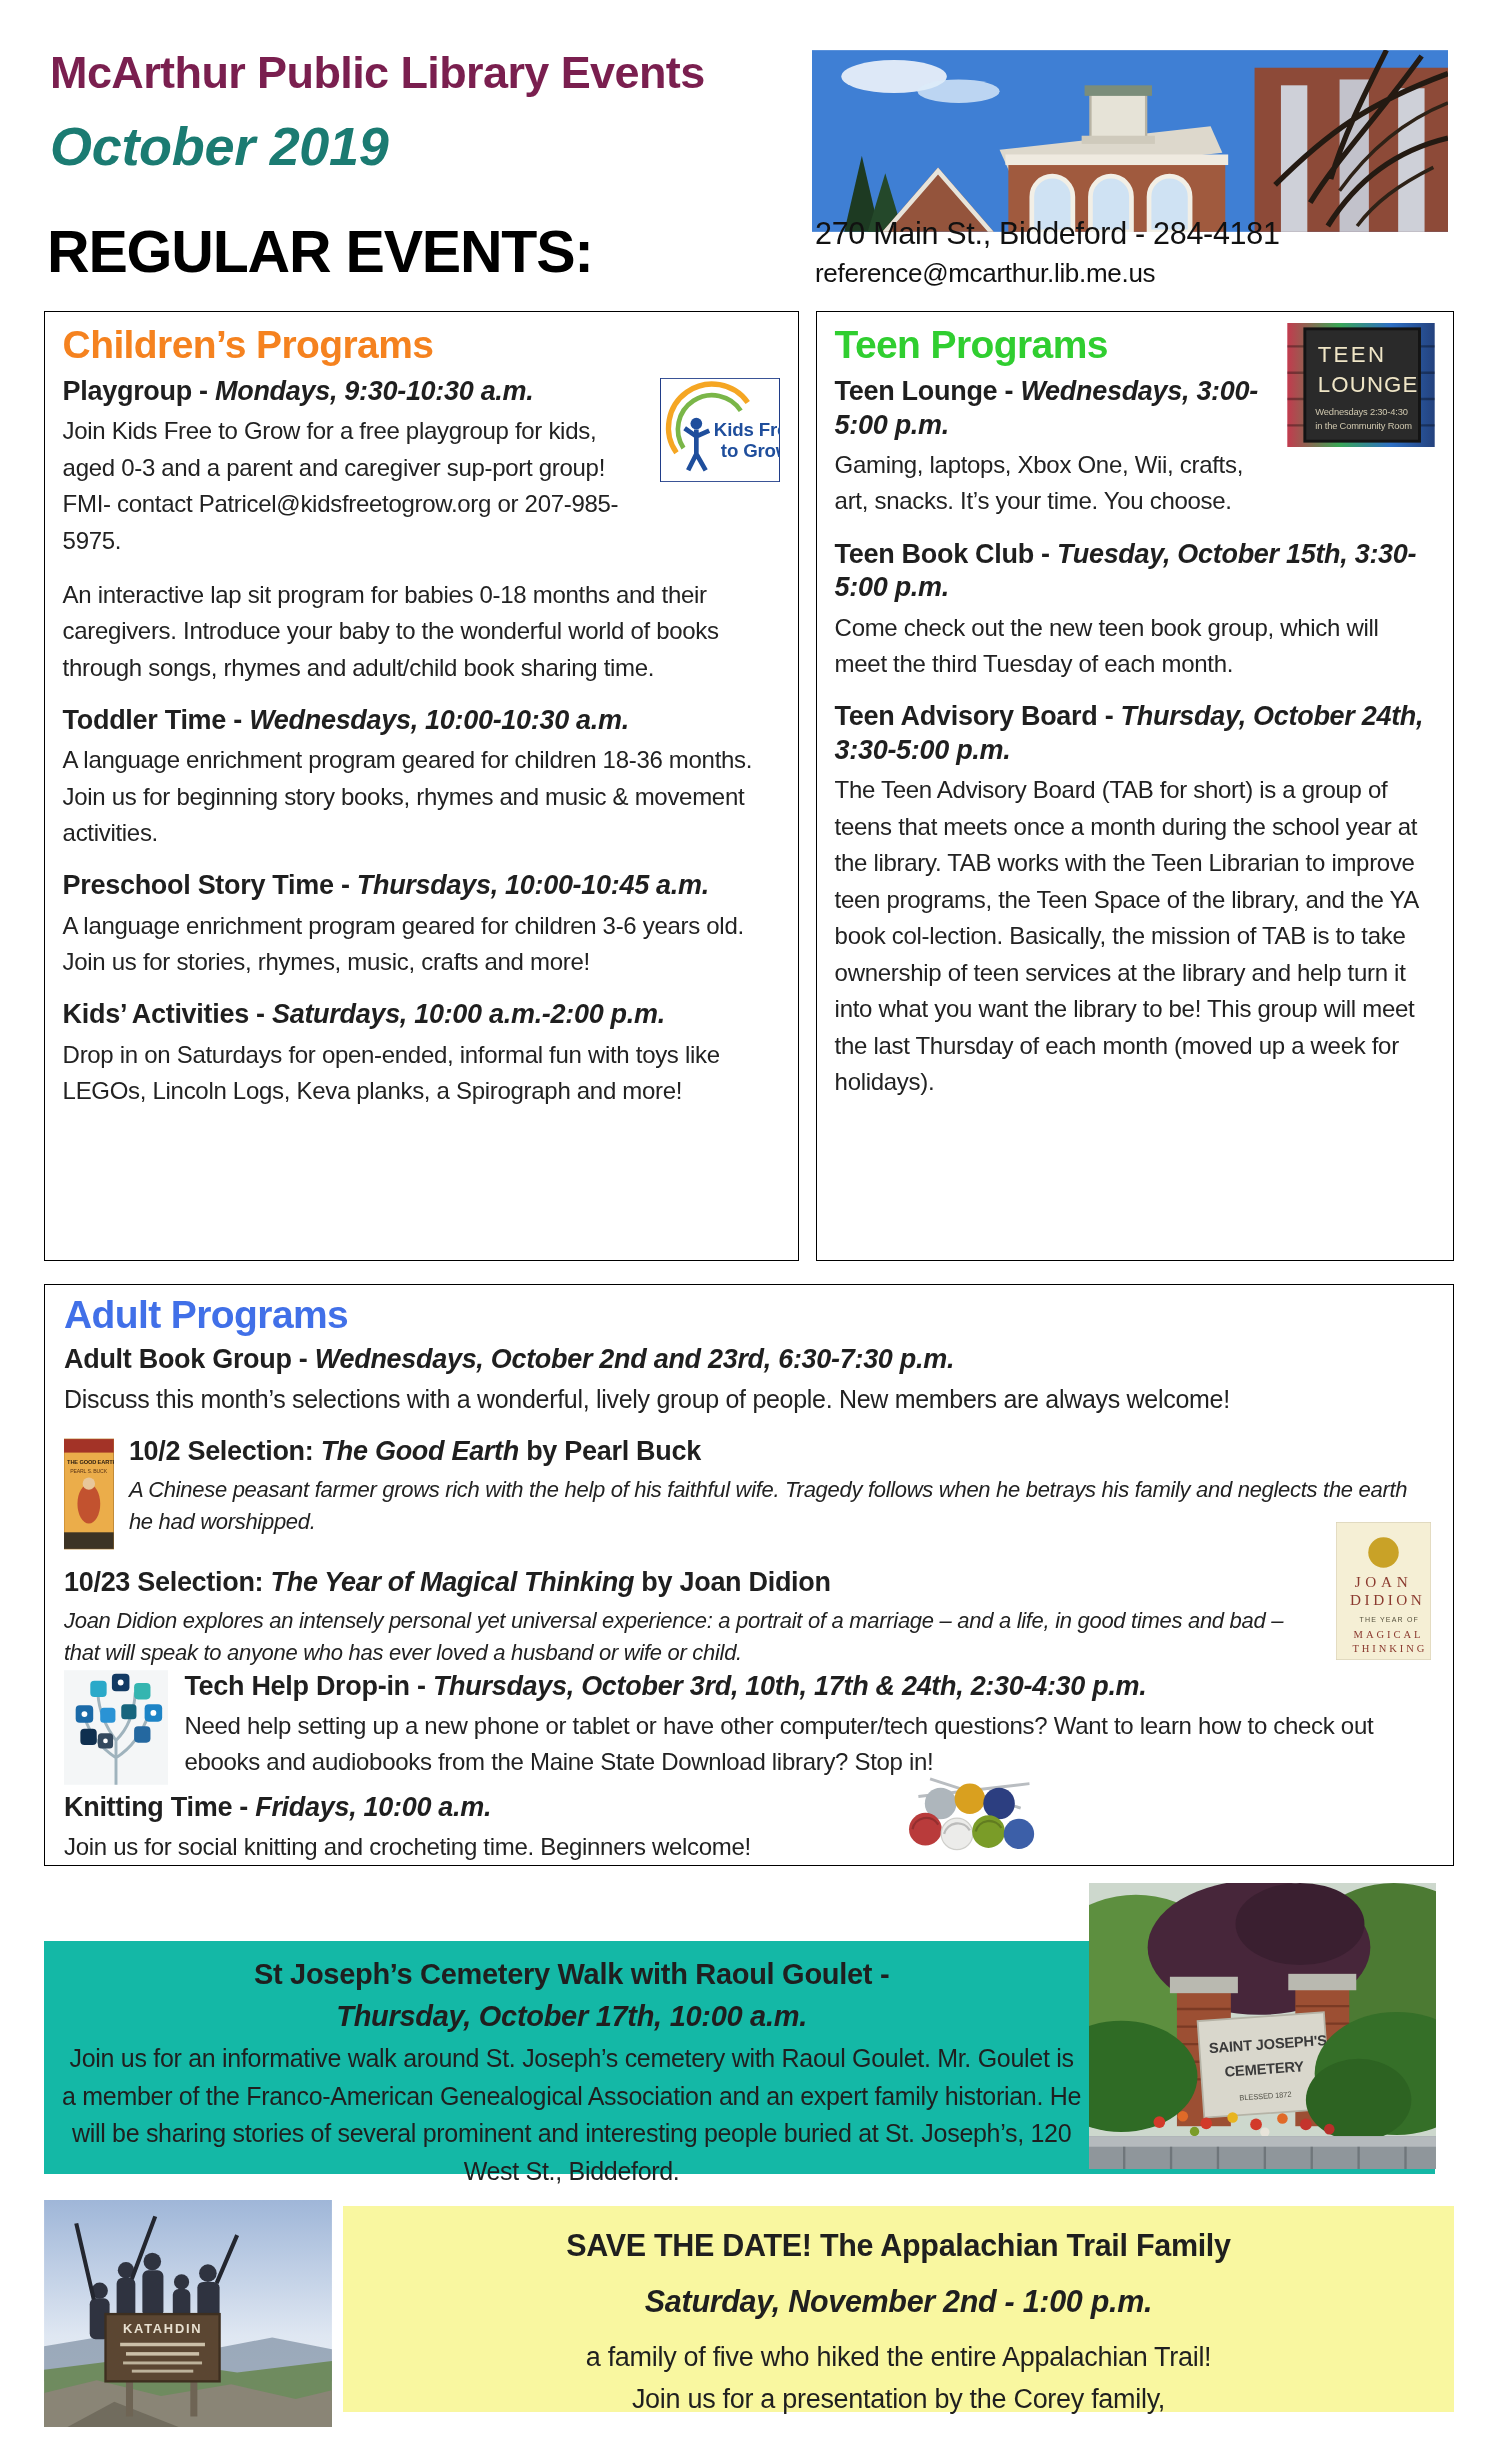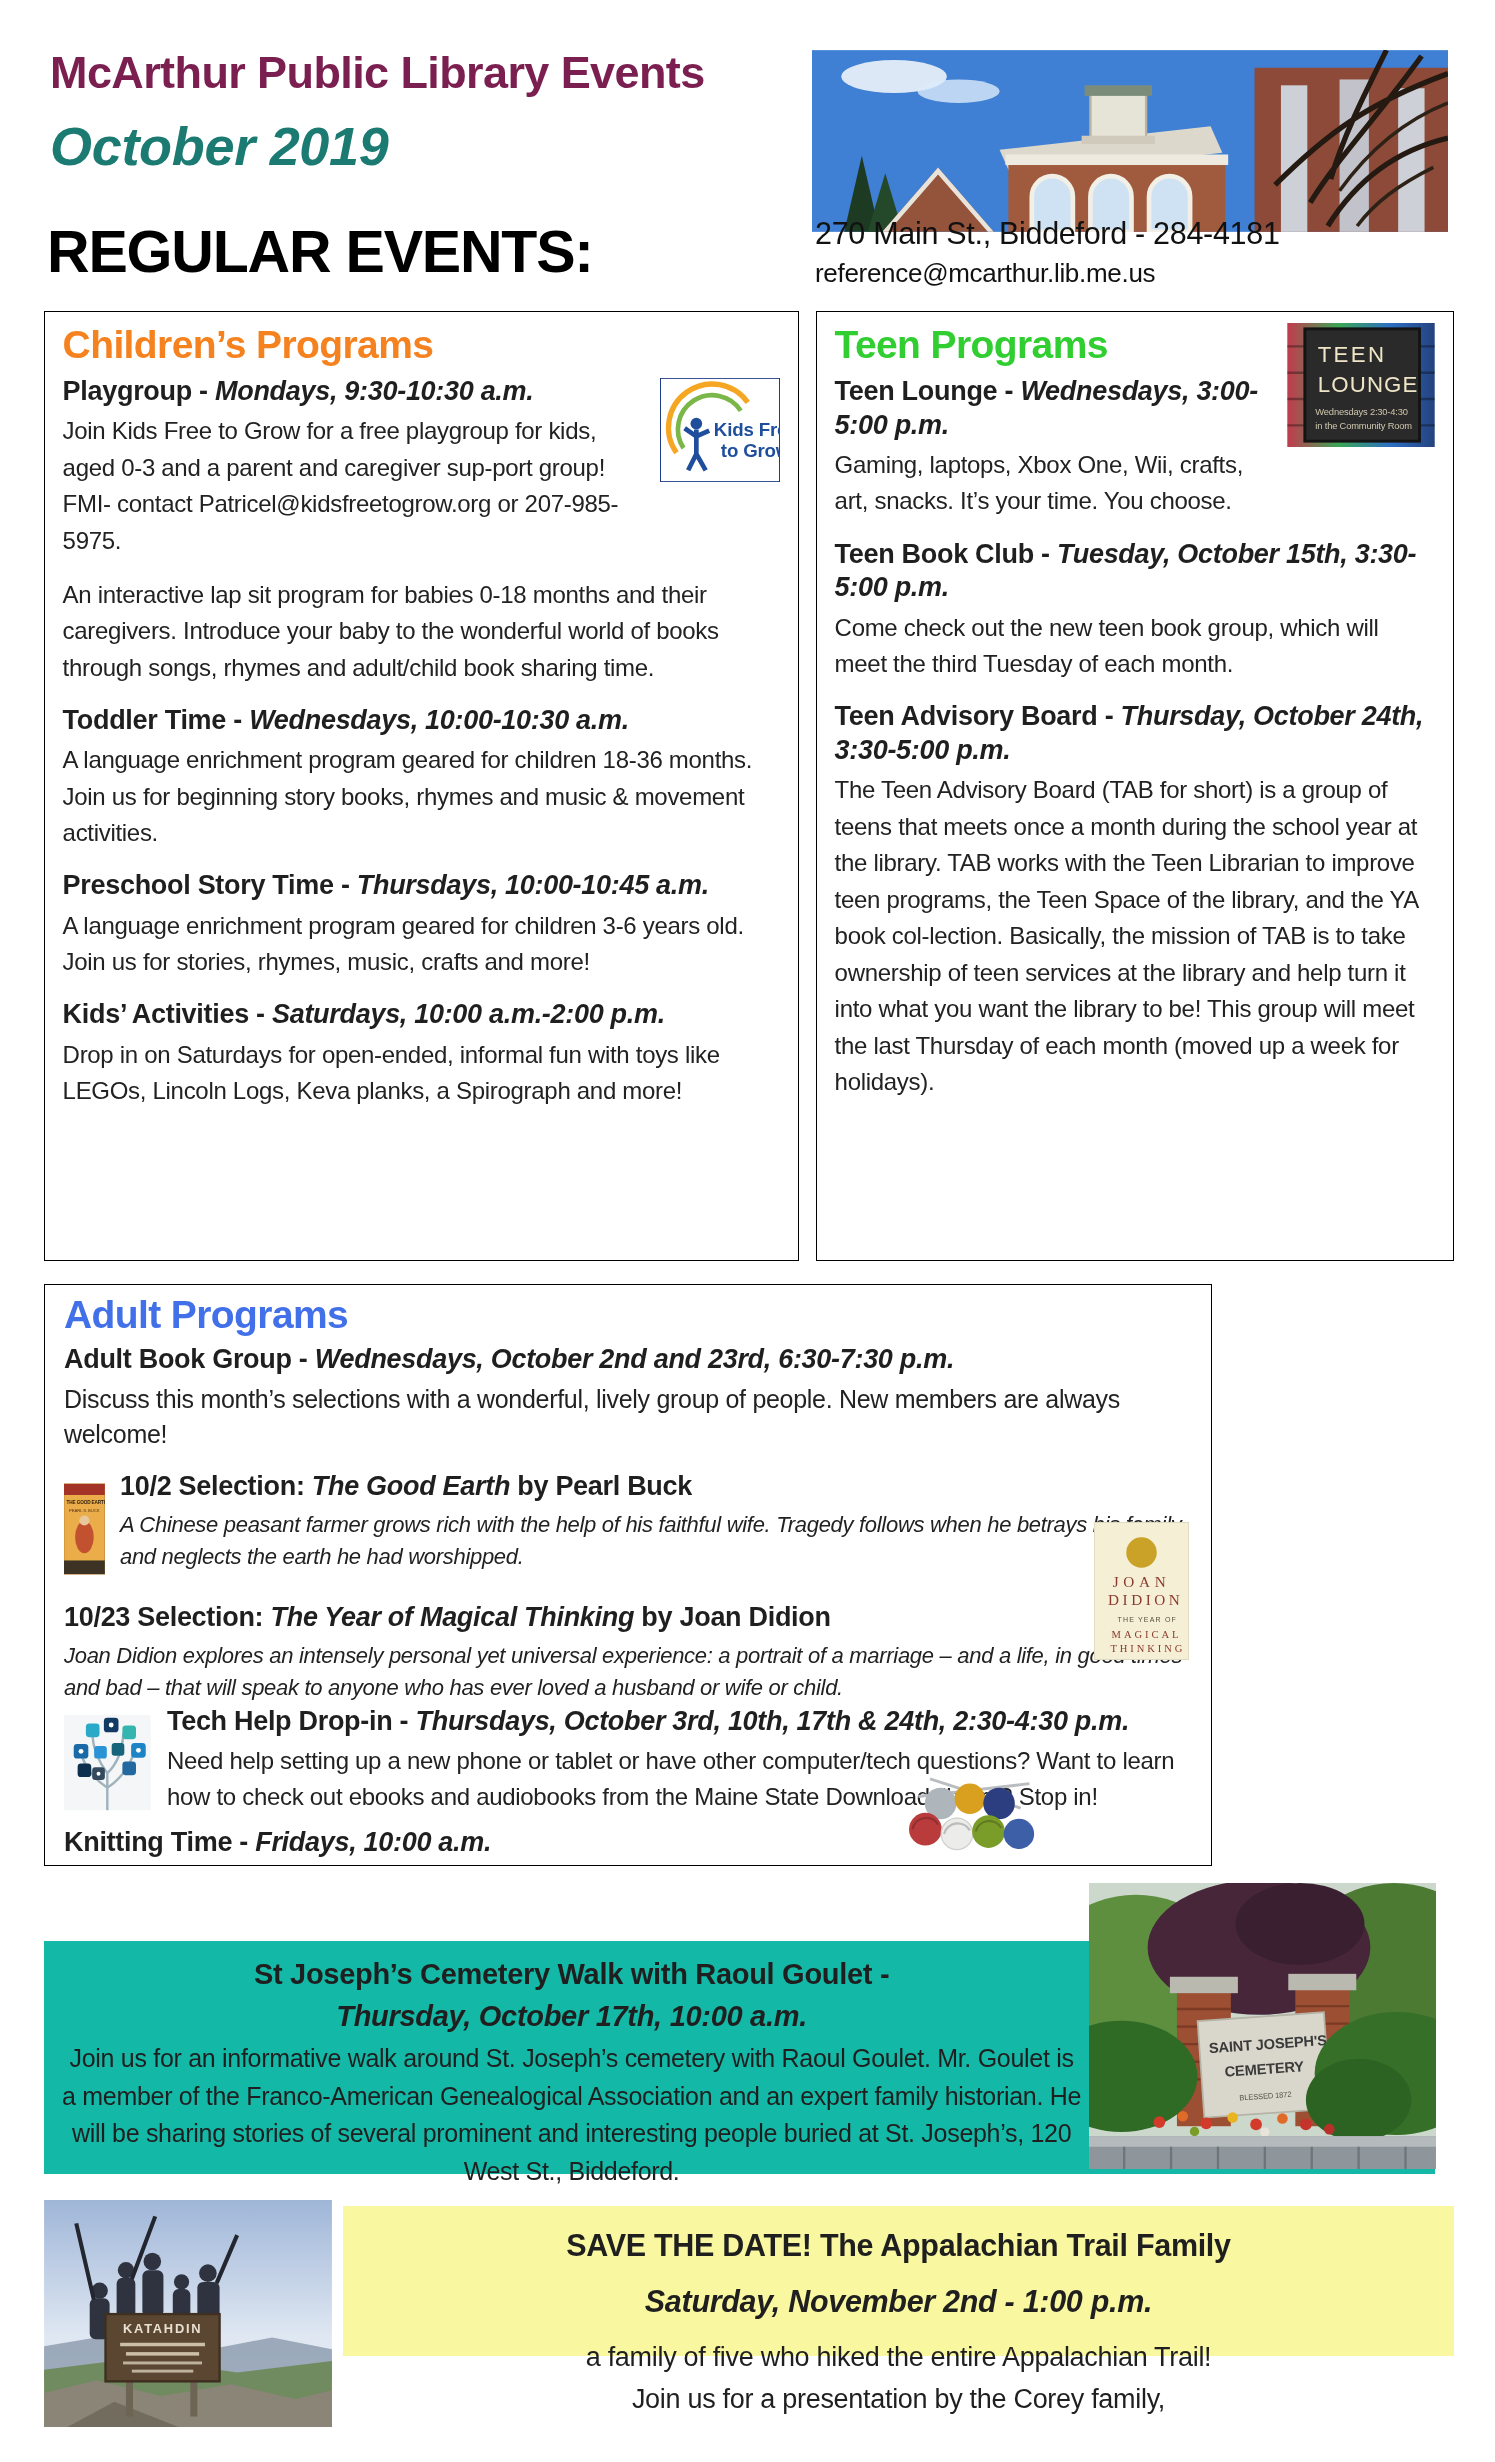--- a/index.html
+++ b/index.html
@@ -9,21 +9,21 @@
   .hdr-title{left:50px;top:47px;font-size:45px;font-weight:bold;color:#7A1F4F;letter-spacing:-0.6px;}
   .hdr-month{left:50px;top:115px;font-size:54px;font-weight:bold;font-style:italic;color:#1B7B72;}
   .hdr-regular{left:47px;top:218px;font-size:59px;font-weight:bold;color:#000;letter-spacing:-1.2px;}
   .lib-photo{left:812px;top:50px;}
   .addr{left:815px;top:216px;font-size:30.5px;color:#111;}
   .email{left:815px;top:258px;font-size:26px;color:#111;}
   
   .box{border:1.8px solid #000;box-sizing:border-box;overflow:hidden;background:#fff;}
   .box-children{left:44px;top:311px;width:755px;height:950px;padding:10.6px 17.6px;}
   .box-teen{left:816px;top:311px;width:638px;height:950px;padding:10.6px 17.6px;}
-  .box-adult{left:44px;top:1284px;width:1168px;height:582px;padding:8.2px 19px;}
+  .box-adult{left:44px;top:1284px;width:1410px;height:582px;padding:8.2px 19px;}
   h2{margin:0 0 8.2px 0;font-size:39px;letter-spacing:-0.6px;}
   .h-orange{color:#F5821F;}
   .h-green{color:#30CE30;}
   .h-blue{color:#4170E8;margin-bottom:5.9px;}
   .prog{margin:0 0 17.6px 0;}
   .ph{margin:0 0 4.7px 0;font-size:27px;line-height:1.25;}
   .b{font-weight:bold;}
   .bi{font-weight:bold;font-style:italic;}
   .pd{margin:0;font-size:24px;line-height:1.52;color:#222;}
   .kids-logo{float:right;margin:3.5px 0 5.9px 13px;}
@@ -41,21 +41,21 @@
   .yarn{position:absolute;left:850px;top:488px;}
   
   .cem-photo{left:1089px;top:1883px;}
   .box-blue{left:44px;top:1941px;width:1391px;height:233px;background:#14b8a6;}
   .box-blue .inner{width:1020px;padding:11.7px 0 0 17.6px;text-align:center;}
   .hb1{margin:0;font-size:29px;font-weight:bold;line-height:1.45;}
   .hb2{margin:0;font-size:29px;font-weight:bold;font-style:italic;line-height:1.45;}
   .cbody{margin:3.5px 0 0 0;font-size:25px;line-height:1.5;}
   
   .hike-photo{left:44px;top:2200px;}
-  .box-yellow{left:343px;top:2206px;width:1111px;height:150px;background:#F9F7A0;text-align:center;box-sizing:border-box;padding-top:17.6px;}
+  .box-yellow{left:343px;top:2206px;width:1111px;height:206px;background:#F9F7A0;text-align:center;box-sizing:border-box;padding-top:17.6px;}
   .yb1{margin:0;font-size:30.5px;font-weight:bold;line-height:1.4;}
   .yb2{margin:14px;font-size:30.5px;font-weight:bold;font-style:italic;line-height:1.4;}
   .ybody{margin:0;font-size:27px;line-height:1.55;}
   svg text{font-family:"Liberation Sans",sans-serif;}
   .serif{font-family:"Liberation Serif",serif;}
 </style>
 </head>
 <body>
 
 <div>

